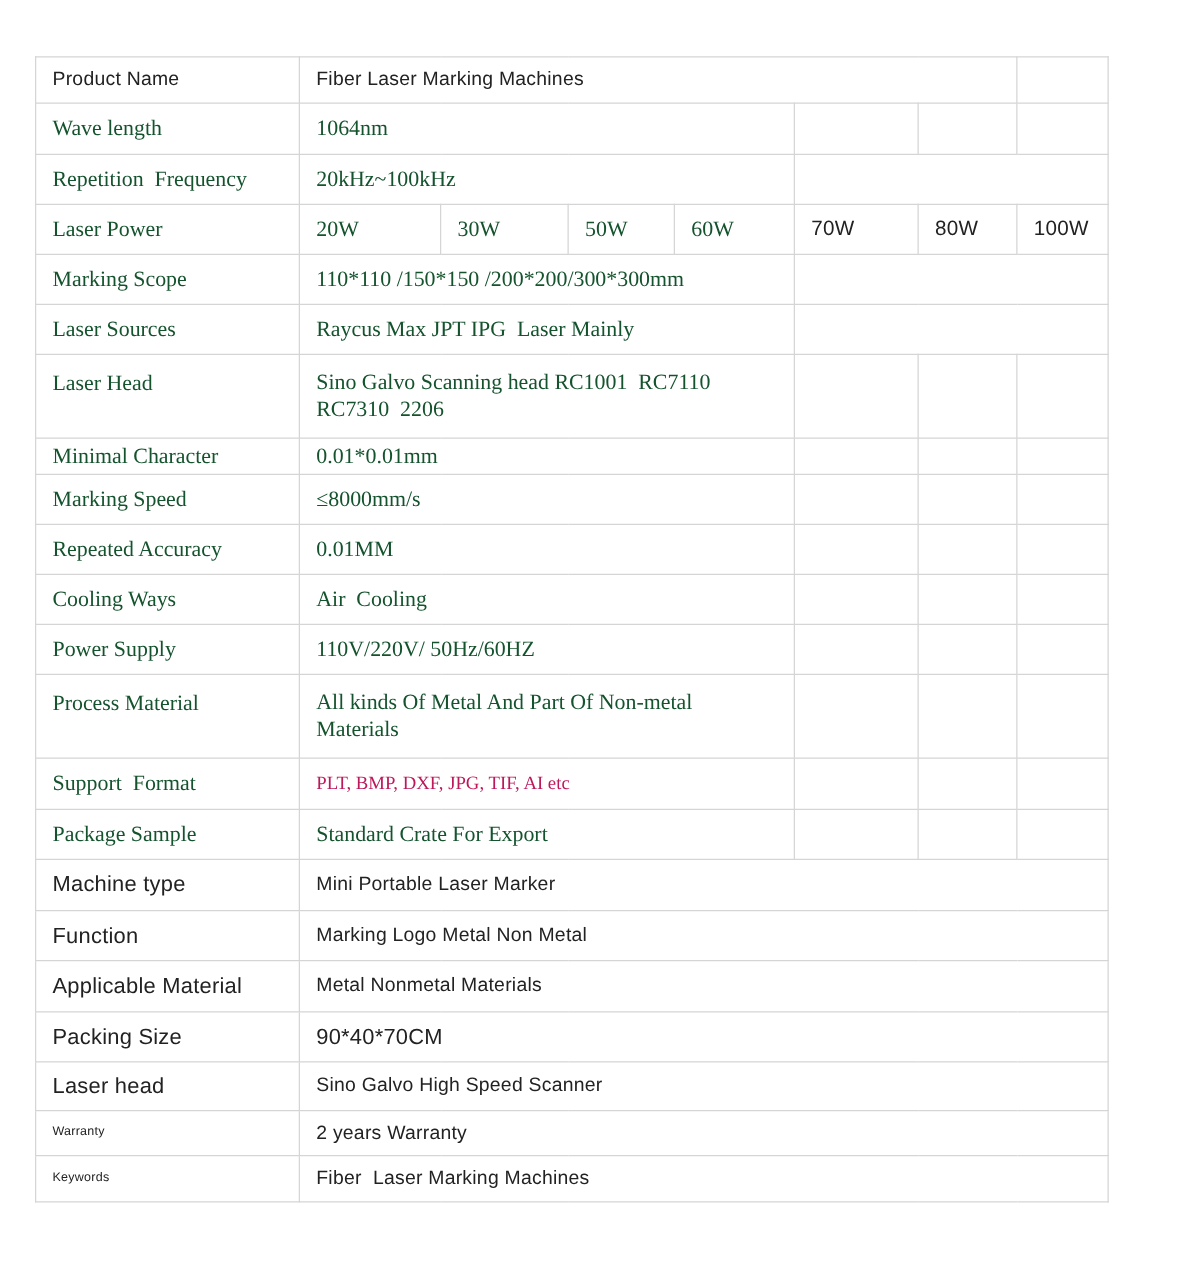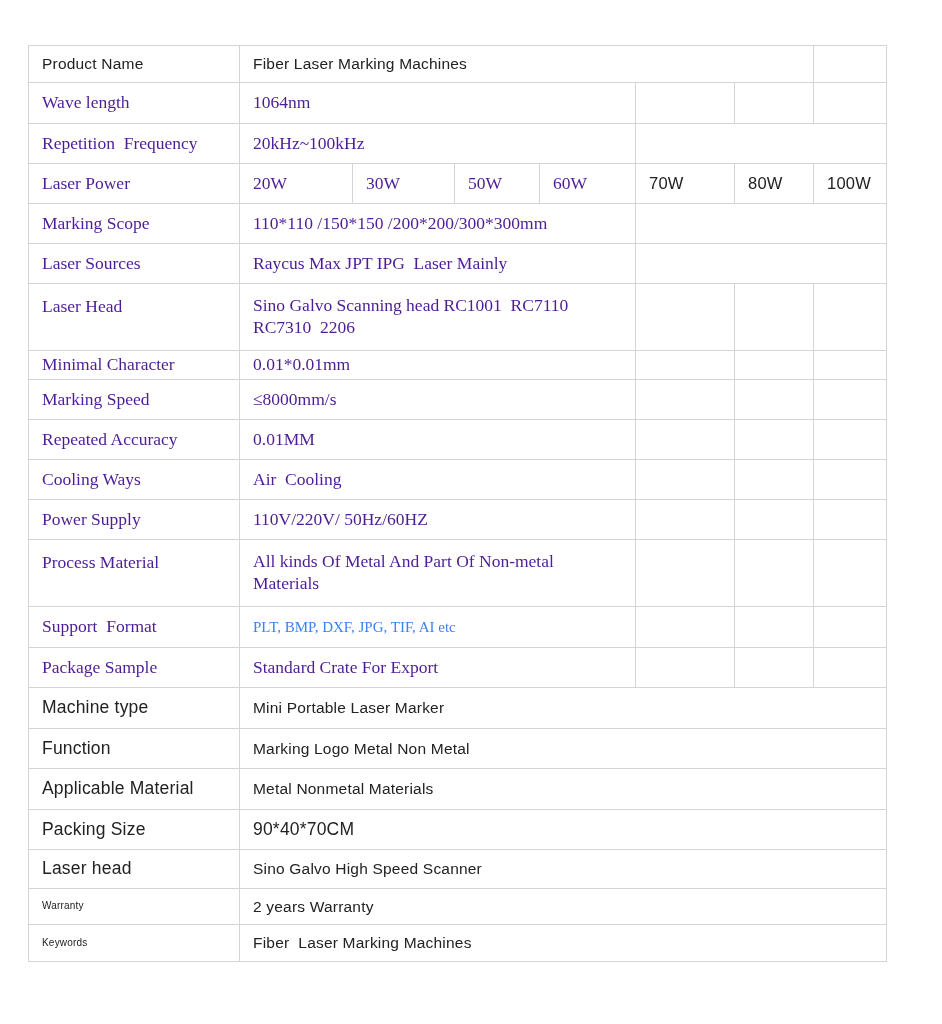--- a/index.html
+++ b/index.html
@@ -16,22 +16,22 @@
   table.spec td{
     border:1px solid #d5d5d5;
     padding:0 10px 0 13px;
     vertical-align:middle;
     overflow:hidden;
     white-space:pre-wrap;
     line-height:1.25;
   }
   td.noright{border-right:none;}
   
-  .serif{font-family:"Liberation Serif",serif;font-size:17.5px;color:#4c1d95;}
-  .serif-sm{font-family:"Liberation Serif",serif;font-size:15px;color:#3b82f6;}
+  .serif{font-family:"Liberation Serif",serif;font-size:17.5px;color:#14532d;}
+  .serif-sm{font-family:"Liberation Serif",serif;font-size:15px;color:#be185d;}
   .sans16{font-family:"Liberation Sans",sans-serif;font-size:15.5px;letter-spacing:.2px;color:#222;}
   .sans17{font-family:"Liberation Sans",sans-serif;font-size:16.5px;letter-spacing:.2px;color:#222;}
   .sans18{font-family:"Liberation Sans",sans-serif;font-size:17.5px;letter-spacing:.2px;color:#222;}
   .sans15{font-family:"Liberation Sans",sans-serif;font-size:10px;letter-spacing:.2px;color:#222;}
   .two-line{line-height:28px;}
 </style>
 </head>
 <body>
 
 <div class="page">

